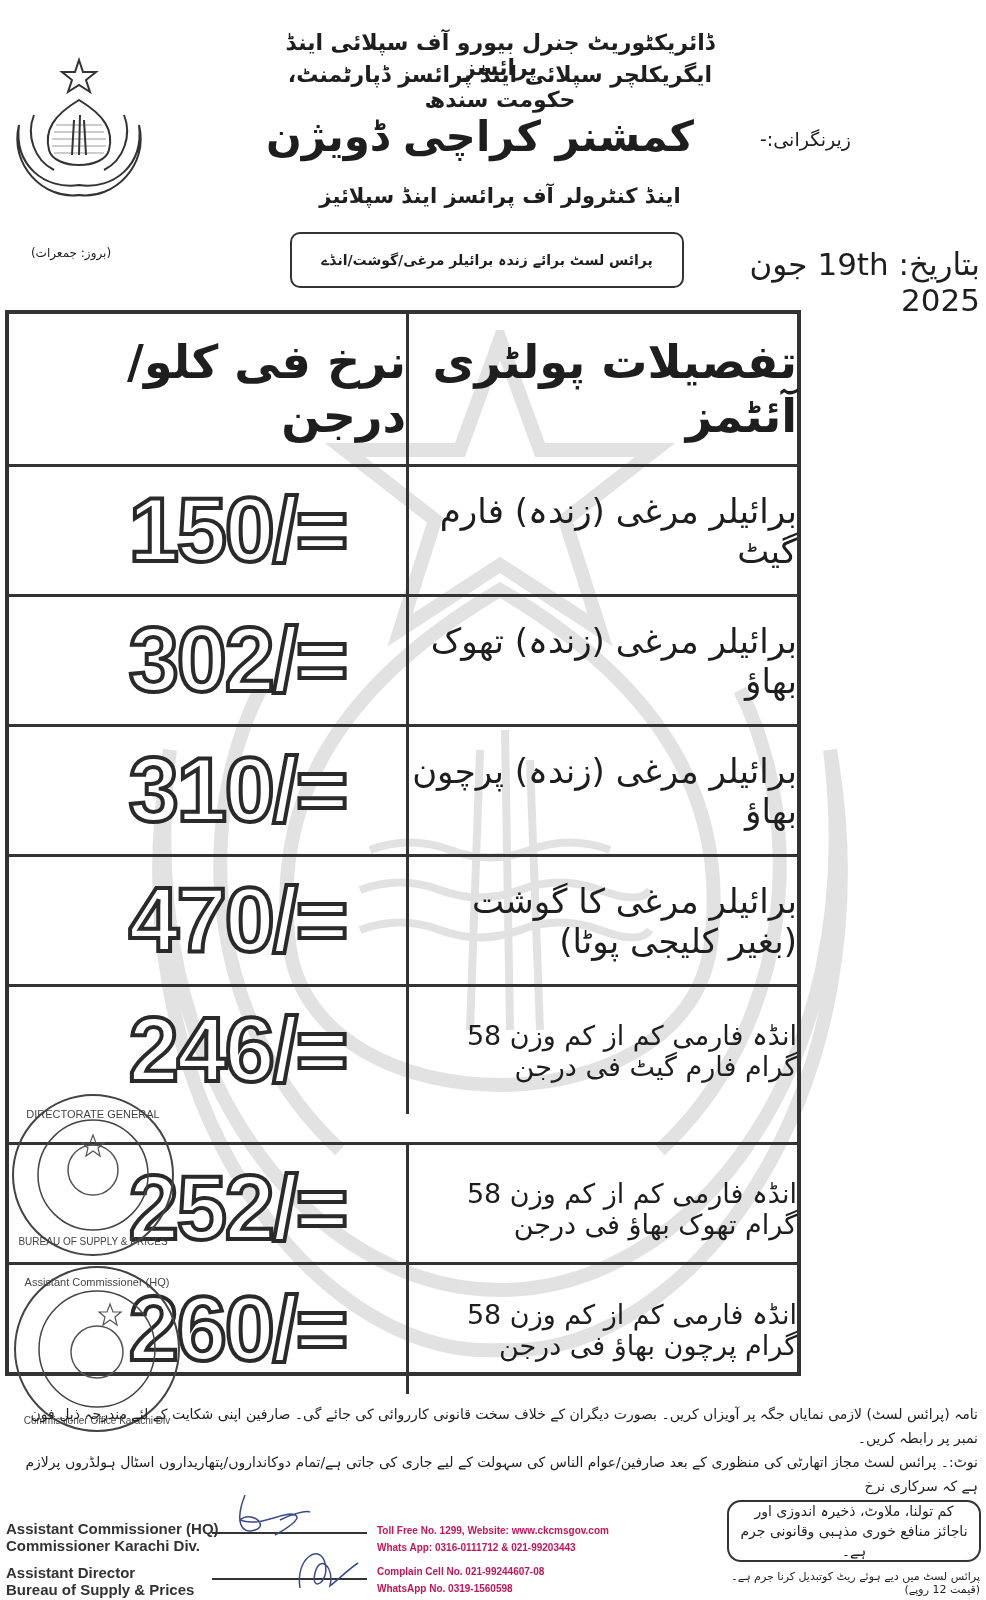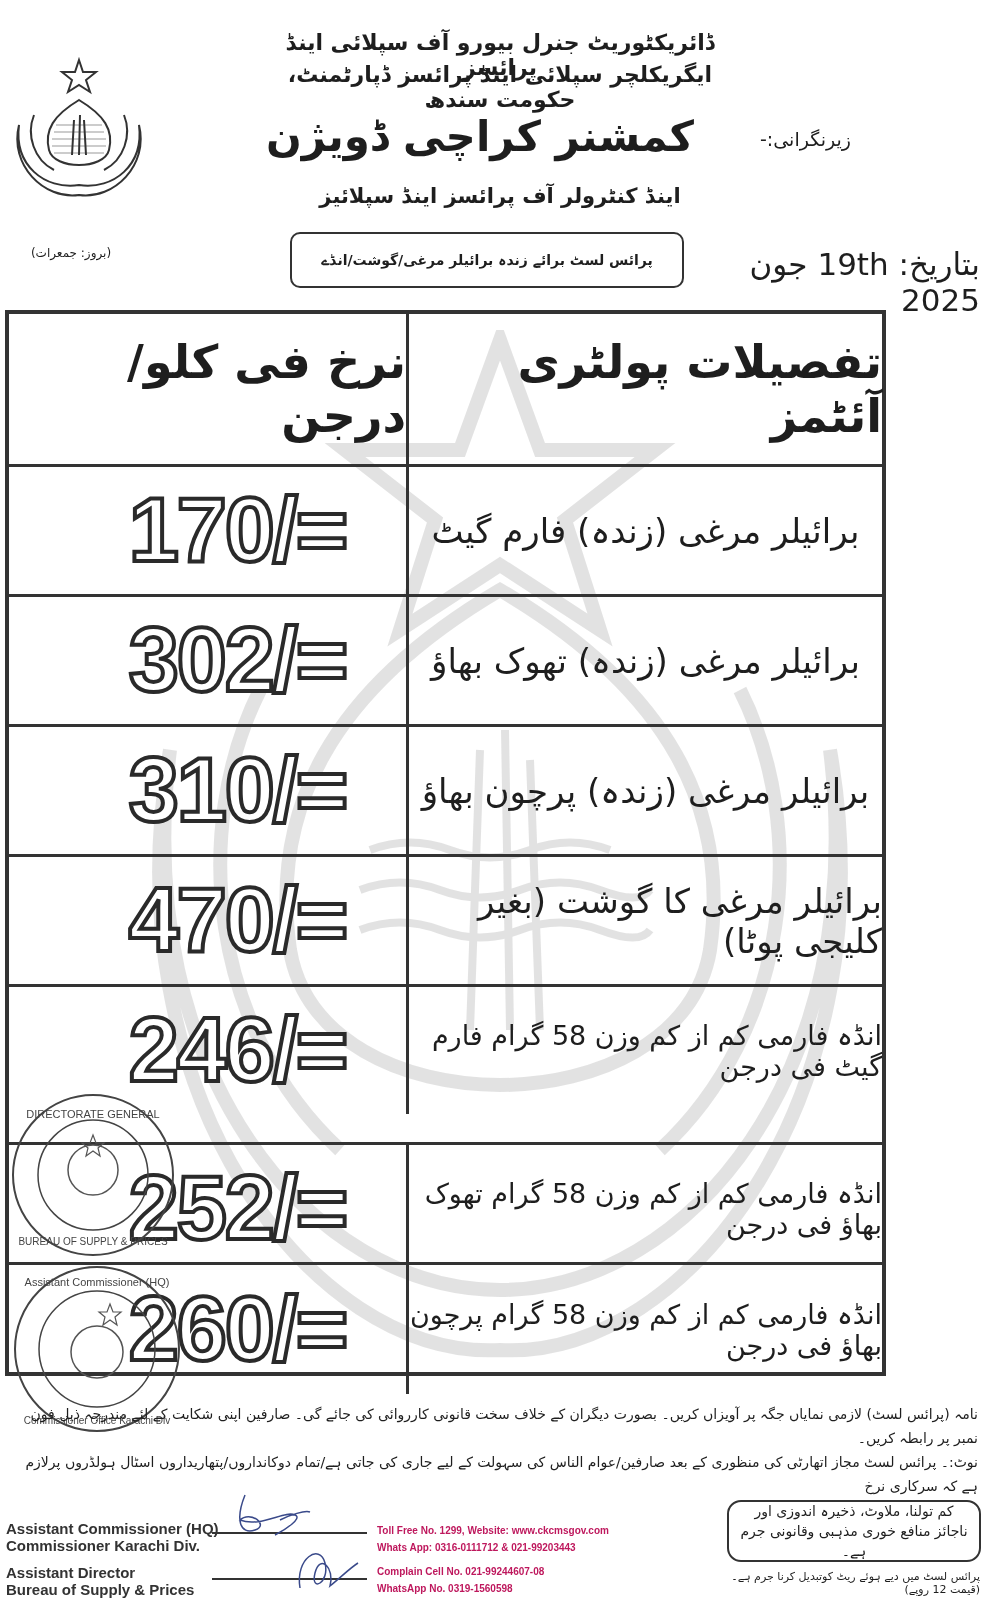--- a/index.html
+++ b/index.html
@@ -12,21 +12,21 @@
   #hdr2 { top:62px; }
   #title { top:112px; left:200px; width:560px; text-align:center; font-size:42px; font-weight:900; letter-spacing:1px; }
   #under { top:128px; left:760px; font-size:19px; }
   #hdr3 { top:184px; font-size:21px; }
   #subtitle-box { top:232px; left:290px; width:390px; height:52px; border:2px solid #333; border-radius:10px;
                   display:flex; align-items:center; justify-content:center; font-size:14px; font-weight:bold; }
   #date { top:246px; left:690px; width:290px; font-size:31px; text-align:right; }
   #day { top:246px; left:6px; width:130px; font-size:12px; text-align:center; }
   #emblem { top:55px; left:4px; width:150px; height:150px; }
 
-  #table { top:310px; left:5px; width:881px; height:1066px; border:4px solid #333; box-sizing:border-box; }
+  #table { top:310px; left:5px; width:796px; height:1066px; border:4px solid #333; box-sizing:border-box; }
   .row { position:absolute; left:0; width:100%; border-top:3px solid #333; box-sizing:border-box; }
   .vdiv { position:absolute; top:0; bottom:0; left:397px; width:3px; background:#333; }
   .cell-item { position:absolute; left:400px; right:0; top:0; bottom:0; display:flex; align-items:center; justify-content:center;
                direction:rtl; font-size:34px; }
   .cell-item.small { font-size:27px; }
   .cell-price { position:absolute; left:0; width:397px; top:0; bottom:0; display:flex; align-items:center; justify-content:center; }
   .price-text { font-family:"Liberation Sans", sans-serif; font-weight:bold; font-size:90px; color:#fff;
                 -webkit-text-stroke:4px #2a2a2a; letter-spacing:-2px; padding-left:60px; }
   .hdr-cell { font-size:46px; font-weight:bold; }
 
@@ -86,21 +86,21 @@
 <div id="table" class="abs">
   <div class="row" style="top:0;height:150px;border-top:none;">
     <div class="vdiv"></div>
     <div class="cell-price urdu hdr-cell">نرخ فی کلو/ درجن</div>
     <div class="cell-item hdr-cell">تفصیلات پولٹری آئٹمز</div>
   </div>
 
   <div class="row" style="top:150px;height:130px;">
     <div class="vdiv"></div>
     <div class="cell-price">
-        <span class="price-text">170/=</span>
+        <span class="price-text">150/=</span>
       </div>
     <div class="cell-item">برائیلر مرغی (زندہ) فارم گیٹ</div>
   </div>
   <div class="row" style="top:280px;height:130px;">
     <div class="vdiv"></div>
     <div class="cell-price">
         <span class="price-text">302/=</span>
       </div>
     <div class="cell-item">برائیلر مرغی (زندہ) تھوک بھاؤ</div>
   </div>

